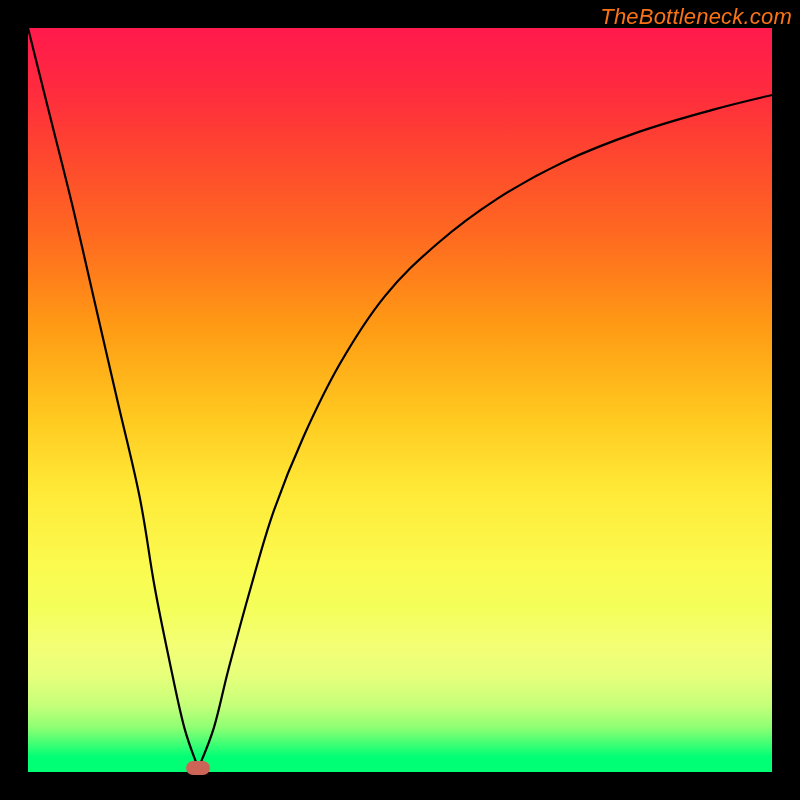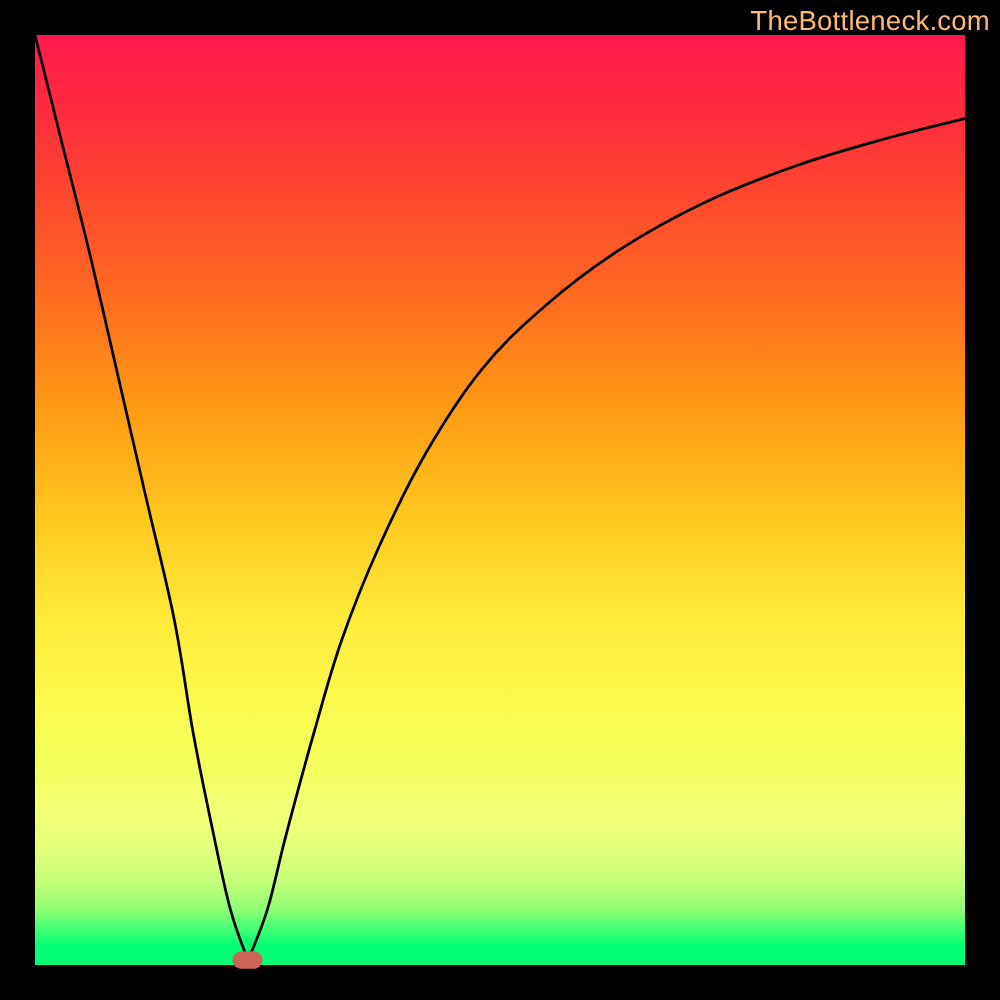--- a/index.html
+++ b/index.html
@@ -27,24 +27,25 @@
       #c6ff79 91%,
       #8fff73 94%,
       #00ff75 98%,
       #00ff75 100%);
   }
 
   .watermark {
     position: absolute;
     top: 4px;
     right: 8px;
-    color: #fdba74;
+    color: #f97316;
     font-size: 22px;
     letter-spacing: 0.2px;
     font-weight: 400;
+    font-style: italic;
   }
 
   .curve-svg {
     position: absolute;
     inset: 0;
     width: 100%;
     height: 100%;
   }
 
   .curve-svg path {

